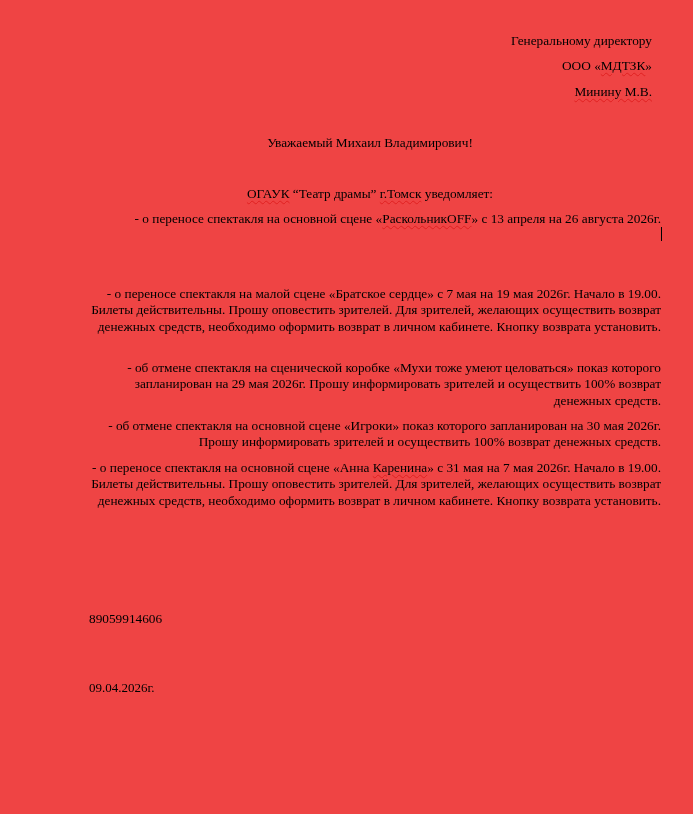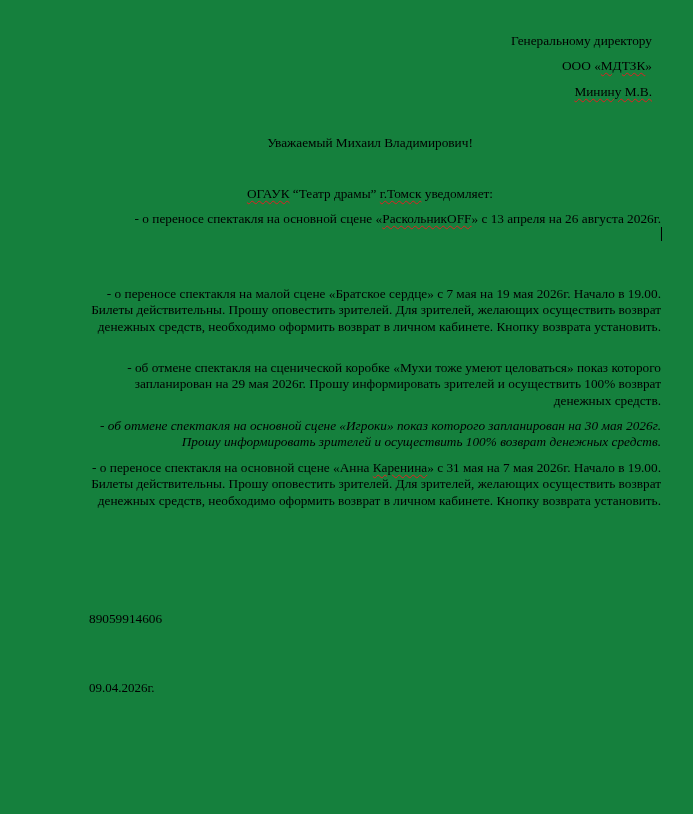--- a/index.html
+++ b/index.html
@@ -1,21 +1,21 @@
 <!DOCTYPE html>
 <html><head>
   <meta charset="utf-8">
   <style>
     html, body { margin: 0; padding: 0; background: #ffffff; }
     body {
       width: 693px; height: 814px; position: relative; overflow: hidden;
       font-family: "Liberation Serif", "DejaVu Serif", serif;
       font-size: 13.3px; color: #000000;
     }
-    .page { position: absolute; left: 0; top: 0; width: 693px; height: 814px; background: #15803d; }
+    .page { position: absolute; left: 0; top: 0; width: 693px; height: 814px; background: #ef4444; }
     .addr { position: absolute; right: 41px; text-align: right; white-space: nowrap; }
     .center { position: absolute; left: 0; width: 740px; text-align: center; white-space: nowrap; }
     .para {
       position: absolute; left: 89px; width: 572px;
       line-height: 16.3px; text-align: right;
     }
     .line { position: absolute; left: 89px; white-space: nowrap; }
     .sp {
       text-decoration: underline wavy #e02020;
       text-decoration-thickness: 1px;
@@ -47,21 +47,21 @@
   </div>
 
   <div class="para" style="top:211px;">
     <span> - о переносе спектакля на основной сцене «</span><span class="sp">РаскольникOFF</span><span>» с 13 апреля на 26 августа 2026г.</span><br><span class="cursor"></span>
   </div>
 
   <div class="para" style="top:286px;">- о переносе спектакля на малой сцене «Братское сердце» с 7 мая на 19 мая 2026г. Начало в 19.00. Билеты действительны. Прошу оповестить зрителей. Для зрителей, желающих осуществить возврат денежных средств, необходимо оформить возврат в личном кабинете. Кнопку возврата установить.</div>
 
   <div class="para" style="top:360px;">- об отмене спектакля на сценической коробке «Мухи тоже умеют целоваться» показ которого запланирован на 29 мая 2026г. Прошу информировать зрителей и осуществить 100% возврат денежных средств.</div>
 
-  <div class="para" style="top:418px;font-style:italic;">- об отмене спектакля на основной сцене «Игроки» показ которого запланирован на 30 мая 2026г. Прошу информировать зрителей и осуществить 100% возврат денежных средств.</div>
+  <div class="para" style="top:418px;">- об отмене спектакля на основной сцене «Игроки» показ которого запланирован на 30 мая 2026г. Прошу информировать зрителей и осуществить 100% возврат денежных средств.</div>
 
   <div class="para" style="top:460px;font-family:Liberation Serif, serif;">
     <span>- о переносе спектакля на основной сцене «Анна </span><span class="sp">Каренина</span><span>» с 31 мая на 7 мая 2026г. Начало в 19.00.  Билеты действительны. Прошу оповестить зрителей. Для зрителей, желающих осуществить возврат денежных средств, необходимо оформить возврат в личном кабинете. Кнопку возврата установить.</span>
   </div>
 
   <div class="line" style="top:611px;">89059914606</div>
 
   <div class="line date" style="top:680px;">09.04.2026г.</div>
 </div>
 

